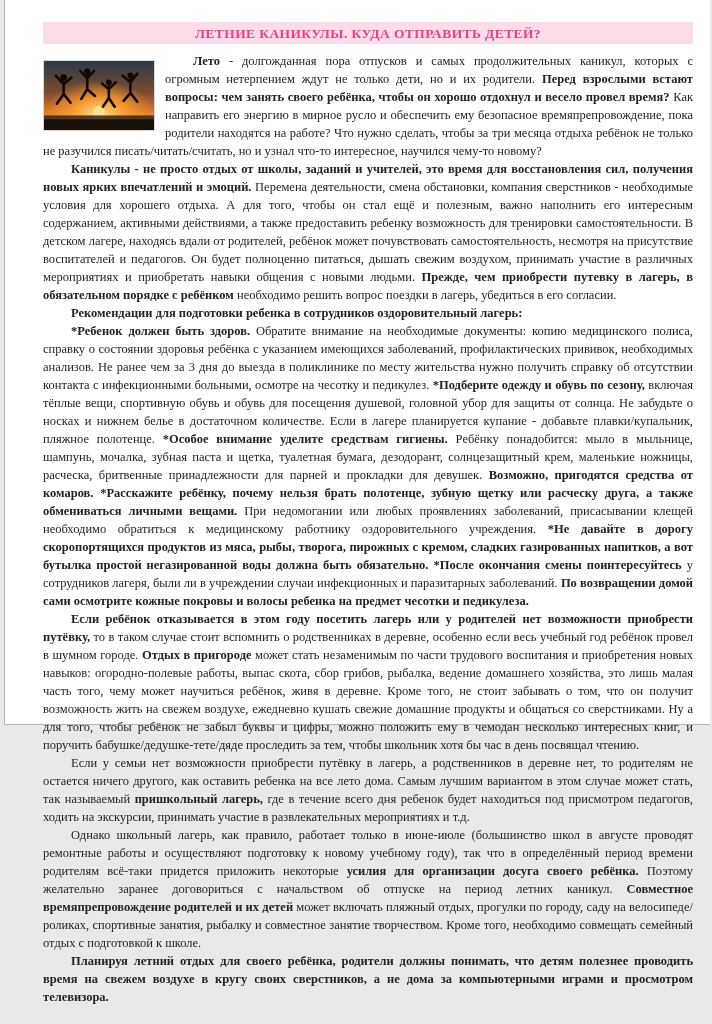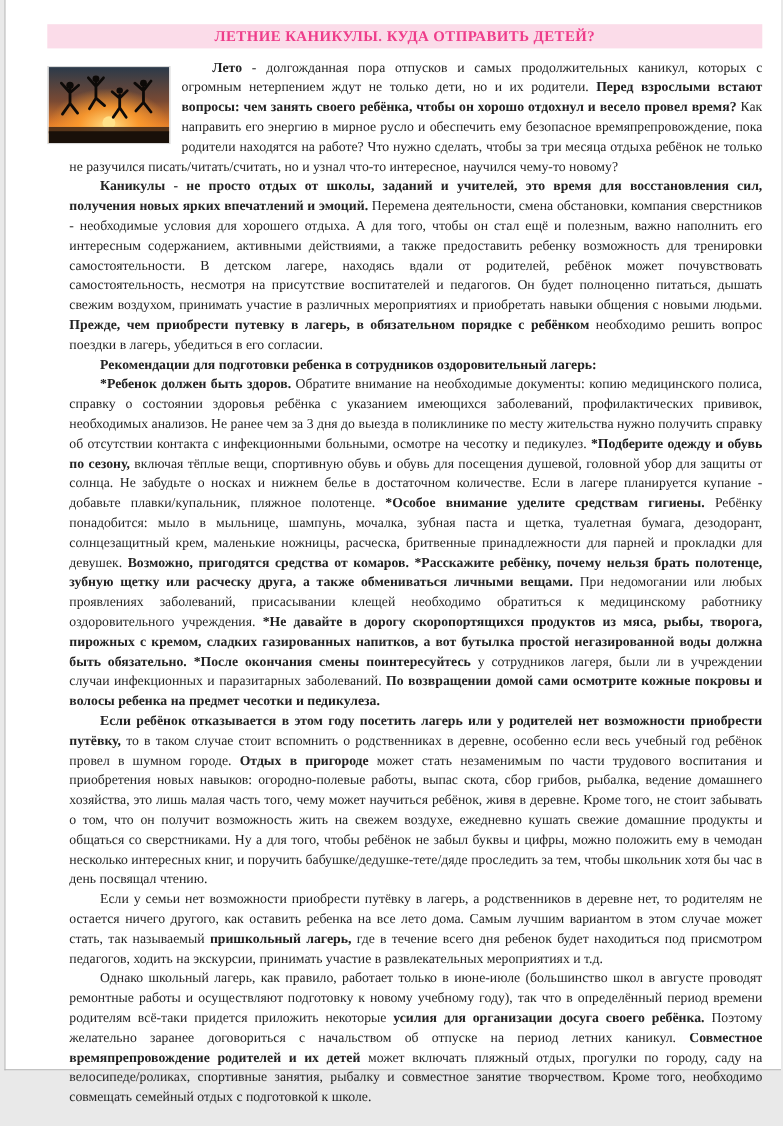--- a/index.html
+++ b/index.html
@@ -2,21 +2,21 @@
 <html lang="ru"><head>
 <meta charset="utf-8">
 <style>
   html,body{margin:0;padding:0;}
   body{
     width:712px;height:1024px;overflow:hidden;position:relative;
     background:#e9e9e9;
     font-family:"Liberation Serif","DejaVu Serif",serif;
   }
   .page{
-    position:absolute;left:4px;top:0;width:706px;height:973px;
+    position:absolute;left:4px;top:0;width:706px;height:725px;
     background:#ffffff;
     border-left:1px solid #b5b5b5;border-bottom:1px solid #b5b5b5;
     box-sizing:border-box;
   }
   .content{
     padding:22px 17px 0 38px;
   }
   .title-banner{
     background:#fbdce9;
     height:22px;line-height:22px;
@@ -36,21 +36,21 @@
     box-sizing:border-box;
     overflow:hidden;
   }
   .photo svg{display:block;width:100%;height:100%;}
   .article{
     color:#242424;
     font-size:12.5px;
     line-height:18px;
     text-align:justify;
   }
-  .article p{margin:0;padding-left:20px;}
+  .article p{margin:0;}
   .article p.indent{text-indent:28px;}
   .article p:first-child{margin-top:8px;}
   .article b{font-weight:bold;}
   .footer-line{
     text-align:center;
     font-weight:bold;
     color:#242424;
     font-size:12.5px;
     line-height:18px;
     margin-top:16px;
@@ -108,19 +108,20 @@
         </svg>
       </div>
       <div id="article-body">
           <p class="indent"><b>Лето</b><span> - долгожданная пора отпусков и самых продолжительных каникул, которых с огромным нетерпением ждут не только дети, но и их родители. </span><b>Перед взрослыми встают вопросы: чем занять своего ребёнка, чтобы он хорошо отдохнул и весело провел время?</b><span> Как направить его энергию в мирное русло и обеспечить ему безопасное времяпрепровождение, пока родители находятся на работе? Что нужно сделать, чтобы за три месяца отдыха ребёнок не только не разучился писать/читать/считать, но и узнал что-то интересное, научился чему-то новому?</span></p>
           <p class="indent"><b>Каникулы - не просто отдых от школы, заданий и учителей, это время для восстановления сил, получения новых ярких впечатлений и эмоций.</b><span> Перемена деятельности, смена обстановки, компания сверстников - необходимые условия для хорошего отдыха. А для того, чтобы он стал ещё и полезным, важно наполнить его интересным содержанием, активными действиями, а также предоставить ребенку возможность для тренировки самостоятельности. В детском лагере, находясь вдали от родителей, ребёнок может почувствовать самостоятельность, несмотря на присутствие воспитателей и педагогов. Он будет полноценно питаться, дышать свежим воздухом, принимать участие в различных мероприятиях и приобретать навыки общения с новыми людьми. </span><b>Прежде, чем приобрести путевку в лагерь, в обязательном порядке с ребёнком</b><span> необходимо решить вопрос поездки в лагерь, убедиться в его согласии.</span></p>
           <p class="indent"><b>Рекомендации для подготовки ребенка в сотрудников оздоровительный лагерь:</b></p>
           <p class="indent"><b>*Ребенок должен быть здоров.</b><span> Обратите внимание на необходимые документы: копию медицинского полиса, справку о состоянии здоровья ребёнка с указанием имеющихся заболеваний, профилактических прививок, необходимых анализов. Не ранее чем за 3 дня до выезда в поликлинике по месту жительства нужно получить справку об отсутствии контакта с инфекционными больными, осмотре на чесотку и педикулез. </span><b>*Подберите одежду и обувь по сезону,</b><span> включая тёплые вещи, спортивную обувь и обувь для посещения душевой, головной убор для защиты от солнца. Не забудьте о носках и нижнем белье в достаточном количестве. Если в лагере планируется купание - добавьте плавки/купальник, пляжное полотенце. </span><b>*Особое внимание уделите средствам гигиены.</b><span> Ребёнку понадобится: мыло в мыльнице, шампунь, мочалка, зубная паста и щетка, туалетная бумага, дезодорант, солнцезащитный крем, маленькие ножницы, расческа, бритвенные принадлежности для парней и прокладки для девушек. </span><b>Возможно, пригодятся средства от комаров. *Расскажите ребёнку, почему нельзя брать полотенце, зубную щетку или расческу друга, а также обмениваться личными вещами.</b><span> При недомогании или любых проявлениях заболеваний, присасывании клещей необходимо обратиться к медицинскому работнику оздоровительного учреждения. </span><b>*Не давайте в дорогу скоропортящихся продуктов из мяса, рыбы, творога, пирожных с кремом, сладких газированных напитков, а вот бутылка простой негазированной воды должна быть обязательно. *После окончания смены поинтересуйтесь</b><span> у сотрудников лагеря, были ли в учреждении случаи инфекционных и паразитарных заболеваний. </span><b>По возвращении домой сами осмотрите кожные покровы и волосы ребенка на предмет чесотки и педикулеза.</b></p>
           <p class="indent"><b>Если ребёнок отказывается в этом году посетить лагерь или у родителей нет возможности приобрести путёвку,</b><span> то в таком случае стоит вспомнить о родственниках в деревне, особенно если весь учебный год ребёнок провел в шумном городе. </span><b>Отдых в пригороде</b><span> может стать незаменимым по части трудового воспитания и приобретения новых навыков: огородно-полевые работы, выпас скота, сбор грибов, рыбалка, ведение домашнего хозяйства, это лишь малая часть того, чему может научиться ребёнок, живя в деревне. Кроме того, не стоит забывать о том, что он получит возможность жить на свежем воздухе, ежедневно кушать свежие домашние продукты и общаться со сверстниками. Ну а для того, чтобы ребёнок не забыл буквы и цифры, можно положить ему в чемодан несколько интересных книг, и поручить бабушке/дедушке-тете/дяде проследить за тем, чтобы школьник хотя бы час в день посвящал чтению.</span></p>
           <p class="indent"><span>Если у семьи нет возможности приобрести путёвку в лагерь, а родственников в деревне нет, то родителям не остается ничего другого, как оставить ребенка на все лето дома. Самым лучшим вариантом в этом случае может стать, так называемый </span><b>пришкольный лагерь,</b><span> где в течение всего дня ребенок будет находиться под присмотром педагогов, ходить на экскурсии, принимать участие в развлекательных мероприятиях и т.д.</span></p>
           <p class="indent"><span>Однако школьный лагерь, как правило, работает только в июне-июле (большинство школ в августе проводят ремонтные работы и осуществляют подготовку к новому учебному году), так что в определённый период времени родителям всё-таки придется приложить некоторые </span><b>усилия для организации досуга своего ребёнка.</b><span> Поэтому желательно заранее договориться с начальством об отпуске на период летних каникул. </span><b>Совместное времяпрепровождение родителей и их детей</b><span> может включать пляжный отдых, прогулки по городу, саду на велосипеде/роликах, спортивные занятия, рыбалку и совместное занятие творчеством. Кроме того, необходимо совмещать семейный отдых с подготовкой к школе.</span></p>
+          <p class="indent"><b>Планируя летний отдых для своего ребёнка, родители должны понимать, что детям полезнее проводить время на свежем воздухе в кругу своих сверстников, а не дома за компьютерными играми и просмотром телевизора.</b></p>
         </div>
     </div>
 
     <div class="footer-line">Филиал ФБУЗ «ЦГиЭ в РО» в г. Ростове-на-Дону.</div>
 
   </div>
 </div>
 
 </body></html>

